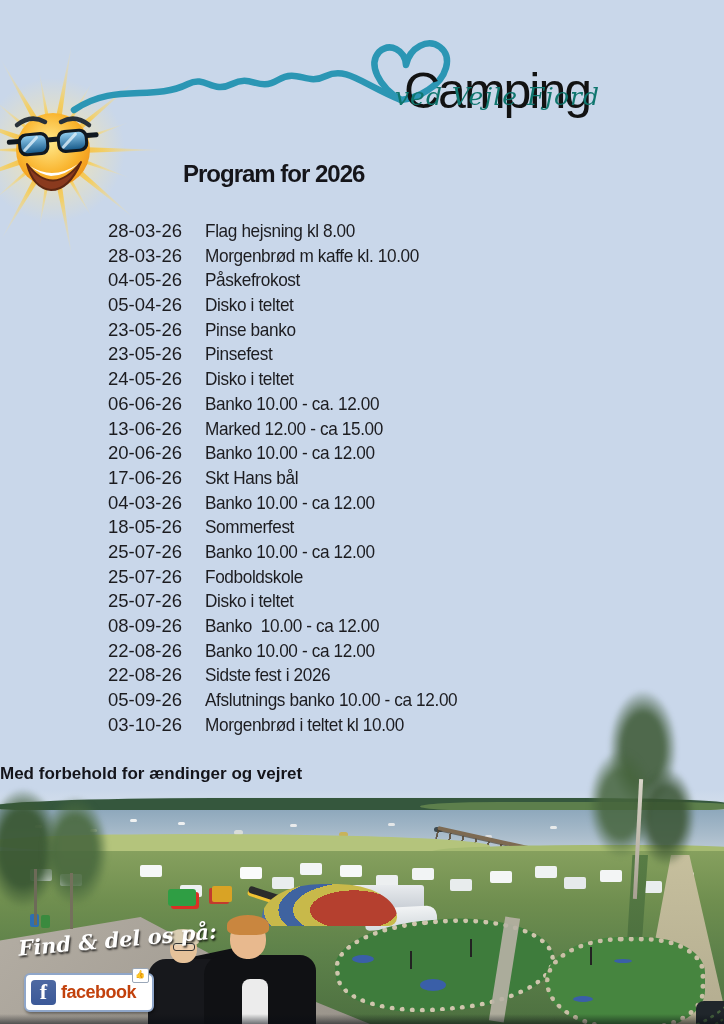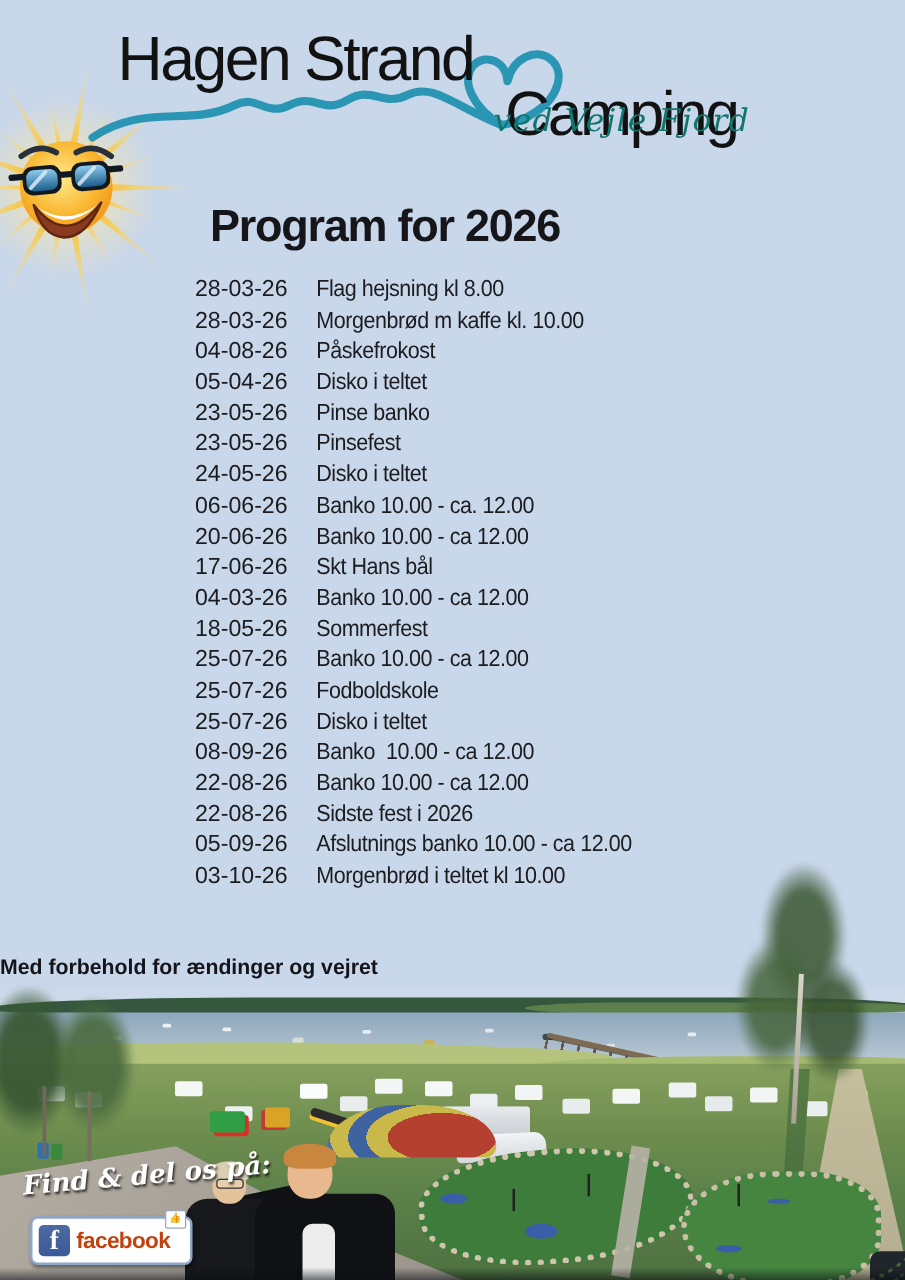--- a/index.html
+++ b/index.html
@@ -12,25 +12,25 @@
   .title-part{position:absolute;z-index:3;font-size:50px;font-weight:400;letter-spacing:-2px;color:#121212;line-height:1;}
   .title-1{left:94px;top:22px;}
   .title-2{left:404px;top:22px;margin-top:44px;}
   .subtitle{position:absolute;right:124px;top:82px;z-index:3;font-family:"DejaVu Serif",serif;
             font-style:italic;font-weight:400;font-size:25px;color:#0f766e;letter-spacing:1px;margin-left:36px;}
 
   
   .sun{position:absolute;left:-67px;top:30px;width:240px;height:240px;z-index:1;}
 
   
-  .prog-heading{position:absolute;left:168px;top:160px;font-size:36px;font-weight:700;
+  .prog-heading{position:absolute;left:183px;top:160px;font-size:24px;font-weight:700;
                 letter-spacing:-1px;color:#15151a;z-index:4;}
   .prog-rows{position:absolute;left:108px;top:219px;width:600px;z-index:4;}
   .prow{height:24.7px;line-height:24.7px;white-space:nowrap;display:flex;}
-  .pdate{flex:0 0 97px;font-size:18.5px;color:#1c1c20;margin-left:48px;}
+  .pdate{flex:0 0 97px;font-size:18.5px;color:#1c1c20;}
   .pevent{font-size:18.5px;letter-spacing:-0.4px;color:#1c1c20;white-space:pre;
           display:inline-block;transform:scaleX(.93);transform-origin:0 50%;}
   .prog-note{position:absolute;left:0;top:764px;width:690px;text-align:left;
              font-size:17px;font-weight:700;color:#14141a;z-index:4;}
 
   
   .photo{position:absolute;left:0;top:789px;width:724px;height:235px;z-index:5;}
   .sky{left:0;top:0;width:724px;height:34px;background:linear-gradient(#c9d7ea,#dde5ee);}
   .hills{left:-10px;top:9px;width:744px;height:15px;background:#35573d;
          border-radius:45% 30% 50% 35%/90% 70% 80% 60%;box-shadow:0 2px 3px rgba(40,70,45,.45);}
@@ -229,36 +229,35 @@
       <path d="M130,118 L143,106" stroke="#dff0fa" stroke-width="3" stroke-linecap="round" opacity=".8"></path>
     </g>
     <path d="M94,134 Q120,168 148,132 Q136,160 118,160 Q100,158 94,134 Z" fill="#8a3a1e" stroke="#5e2712" stroke-width="2" stroke-linejoin="round"></path>
     <path d="M97,136 Q120,151 145,134 Q132,146 118,146 Q106,144 97,136 Z" fill="#ffffff"></path>
   </svg>
 
   <svg class="logo-swoosh" viewBox="0 0 420 112">
     <path d="M14,90 C55,62 92,82 128,64 C146,55 152,74 172,64 C192,54 198,72 218,60 C238,48 246,66 266,56 C286,46 302,64 341,80" fill="none" stroke="#2b96b4" stroke-width="6.5" stroke-linecap="round"></path>
     <path d="M341,80 C318,66 308,44 319,32 C330,22 345,30 346,45 C350,27 368,18 380,27 C393,37 387,58 368,70 C359,76 349,79 341,80 Z" fill="none" stroke="#2b96b4" stroke-width="6.5" stroke-linecap="round" stroke-linejoin="round"></path>
   </svg>
-  <div class="title-part title-1">Hagen Strand</div>
   <div class="title-part title-2">Camping</div>
   <div class="subtitle">ved Vejle Fjord</div>
 
   <div class="prog-heading">Program for 2026</div>
   <div class="prog-rows">
       <div class="prow">
         <span class="pdate">28-03-26</span>
         <span class="pevent">Flag hejsning kl 8.00</span>
       </div>
       <div class="prow">
         <span class="pdate">28-03-26</span>
         <span class="pevent">Morgenbrød m kaffe kl. 10.00</span>
       </div>
       <div class="prow">
-        <span class="pdate">04-08-26</span>
+        <span class="pdate">04-05-26</span>
         <span class="pevent">Påskefrokost</span>
       </div>
       <div class="prow">
         <span class="pdate">05-04-26</span>
         <span class="pevent">Disko i teltet</span>
       </div>
       <div class="prow">
         <span class="pdate">23-05-26</span>
         <span class="pevent">Pinse banko</span>
       </div>
@@ -266,20 +265,24 @@
         <span class="pdate">23-05-26</span>
         <span class="pevent">Pinsefest</span>
       </div>
       <div class="prow">
         <span class="pdate">24-05-26</span>
         <span class="pevent">Disko i teltet</span>
       </div>
       <div class="prow">
         <span class="pdate">06-06-26</span>
         <span class="pevent">Banko 10.00 - ca. 12.00</span>
+      </div>
+      <div class="prow">
+        <span class="pdate">13-06-26</span>
+        <span class="pevent">Marked 12.00 - ca 15.00</span>
       </div>
       <div class="prow">
         <span class="pdate">20-06-26</span>
         <span class="pevent">Banko 10.00 - ca 12.00</span>
       </div>
       <div class="prow">
         <span class="pdate">17-06-26</span>
         <span class="pevent">Skt Hans bål</span>
       </div>
       <div class="prow">

